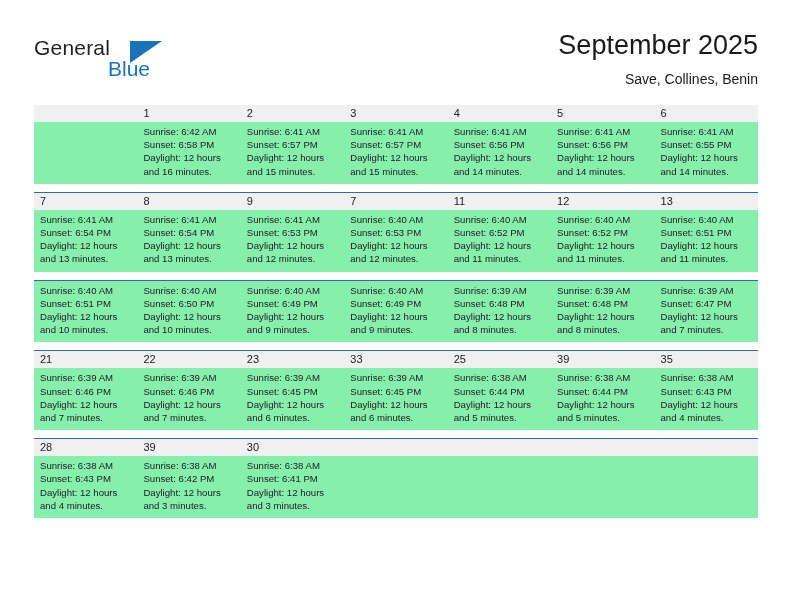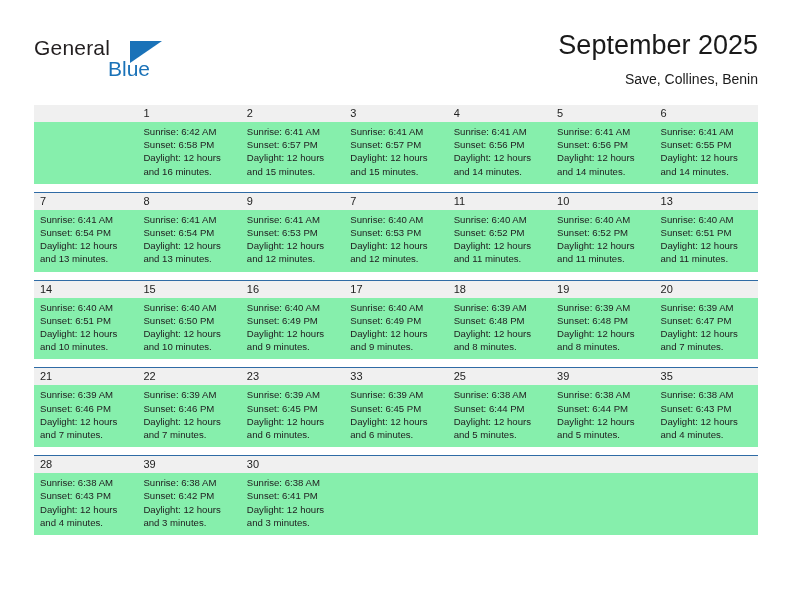--- a/index.html
+++ b/index.html
@@ -224,21 +224,21 @@
             </div>
           </div>
         </div>
         <div class="week">
           <div class="week-numbers">
             <div class="num-cell">7</div>
             <div class="num-cell">8</div>
             <div class="num-cell">9</div>
             <div class="num-cell">7</div>
             <div class="num-cell">11</div>
-            <div class="num-cell">10</div>
+            <div class="num-cell">12</div>
             <div class="num-cell">13</div>
           </div>
           <div class="week-body">
             <div class="body-cell">
               <div class="evt">Sunrise: 6:41 AM</div>
               <div class="evt">Sunset: 6:54 PM</div>
               <div class="evt">Daylight: 12 hours</div>
               <div class="evt">and 13 minutes.</div>
             </div>
             <div class="body-cell">
@@ -273,29 +273,20 @@
             </div>
             <div class="body-cell">
               <div class="evt">Sunrise: 6:40 AM</div>
               <div class="evt">Sunset: 6:51 PM</div>
               <div class="evt">Daylight: 12 hours</div>
               <div class="evt">and 11 minutes.</div>
             </div>
           </div>
         </div>
         <div class="week">
-          <div class="week-numbers">
-            <div class="num-cell">14</div>
-            <div class="num-cell">15</div>
-            <div class="num-cell">16</div>
-            <div class="num-cell">17</div>
-            <div class="num-cell">18</div>
-            <div class="num-cell">19</div>
-            <div class="num-cell">20</div>
-          </div>
           <div class="week-body">
             <div class="body-cell">
               <div class="evt">Sunrise: 6:40 AM</div>
               <div class="evt">Sunset: 6:51 PM</div>
               <div class="evt">Daylight: 12 hours</div>
               <div class="evt">and 10 minutes.</div>
             </div>
             <div class="body-cell">
               <div class="evt">Sunrise: 6:40 AM</div>
               <div class="evt">Sunset: 6:50 PM</div>

